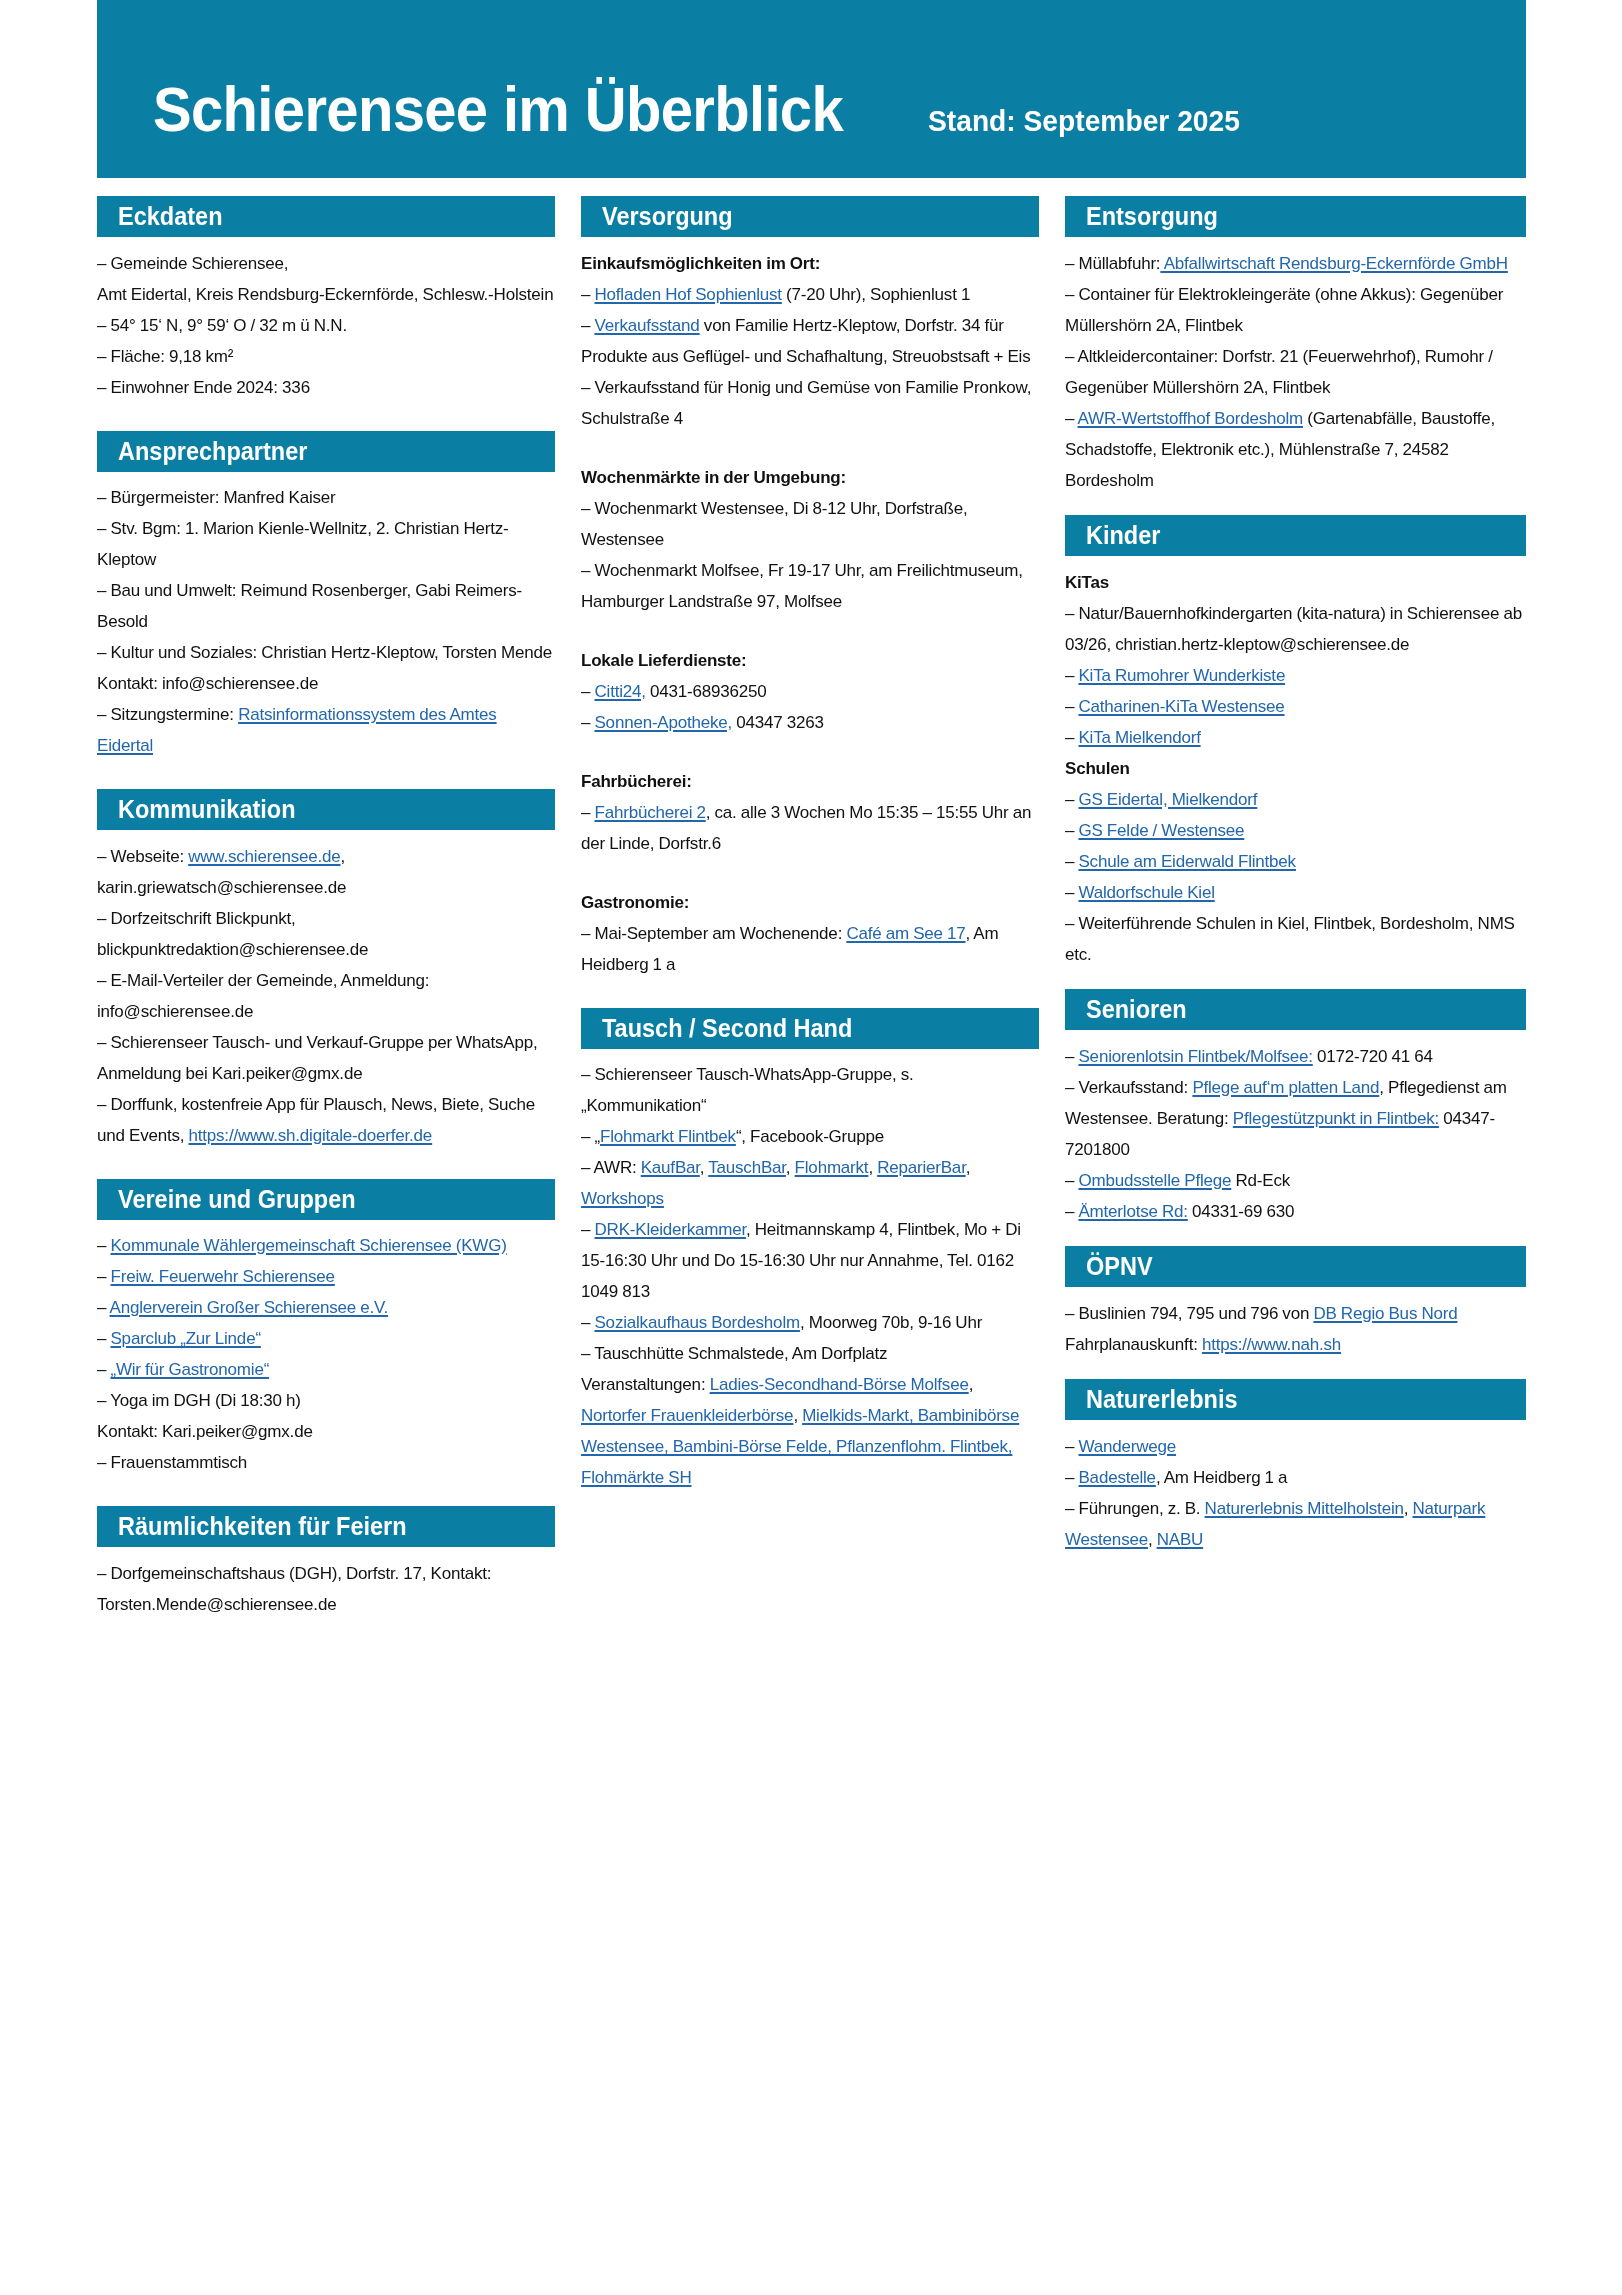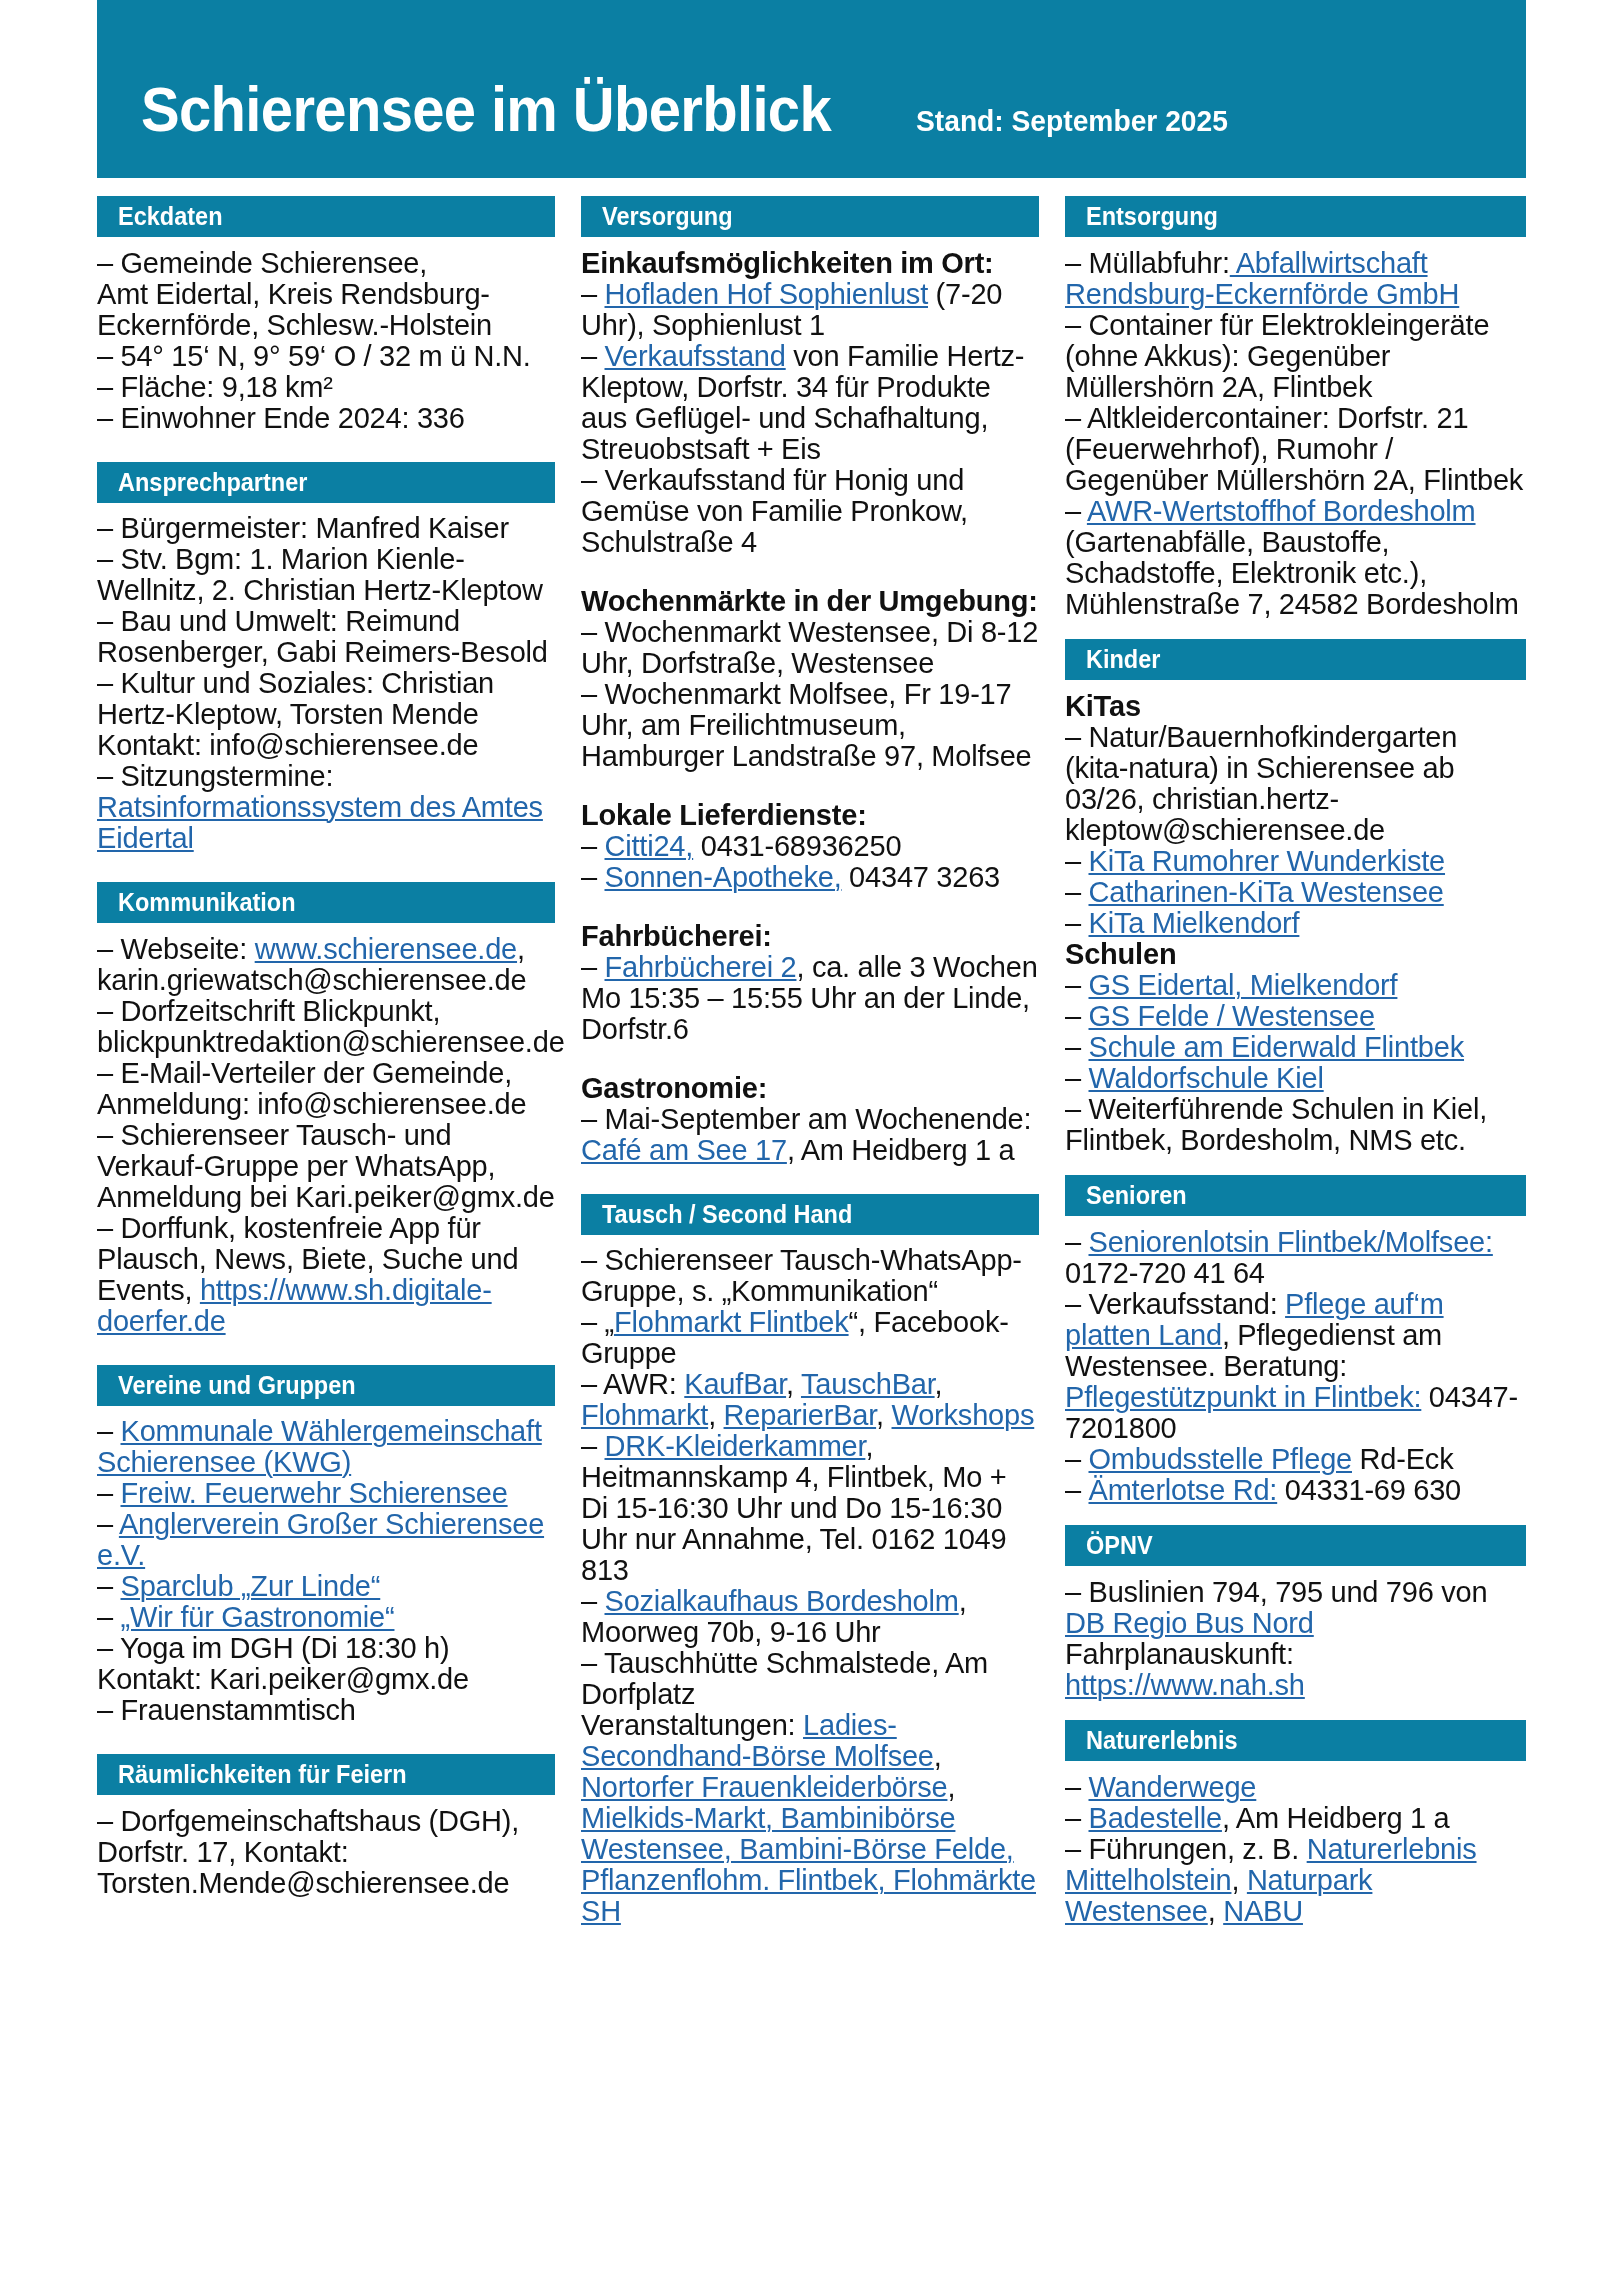--- a/index.html
+++ b/index.html
@@ -23,21 +23,21 @@
     position: absolute;
     left: 97px;
     top: 0;
     width: 1429px;
     height: 178px;
     background: #0b7fa3;
     box-sizing: border-box;
   }
   .masthead-inner {
     position: absolute;
-    left: 44px;
+    left: 56px;
     bottom: 37px;
     display: flex;
     align-items: baseline;
     gap: 25px;
     white-space: nowrap;
   }
   .masthead-title {
     color: #ffffff;
     font-size: 63px;
     font-weight: bold;
@@ -87,21 +87,21 @@
     font-size: 25px;
     font-weight: bold;
     line-height: 1;
     transform: scaleX(0.94);
     transform-origin: left center;
     white-space: nowrap;
   }
 
   
   .body {
-    font-size: 29px;
+    font-size: 17px;
     line-height: 31px;
     color: #111111;
     letter-spacing: -0.2px;
     word-spacing: -0.3px;
   }
   .body p {
     margin: 0;
   }
   .gap { height: 28px; }
   .gap-bar { height: 19.6px; }

